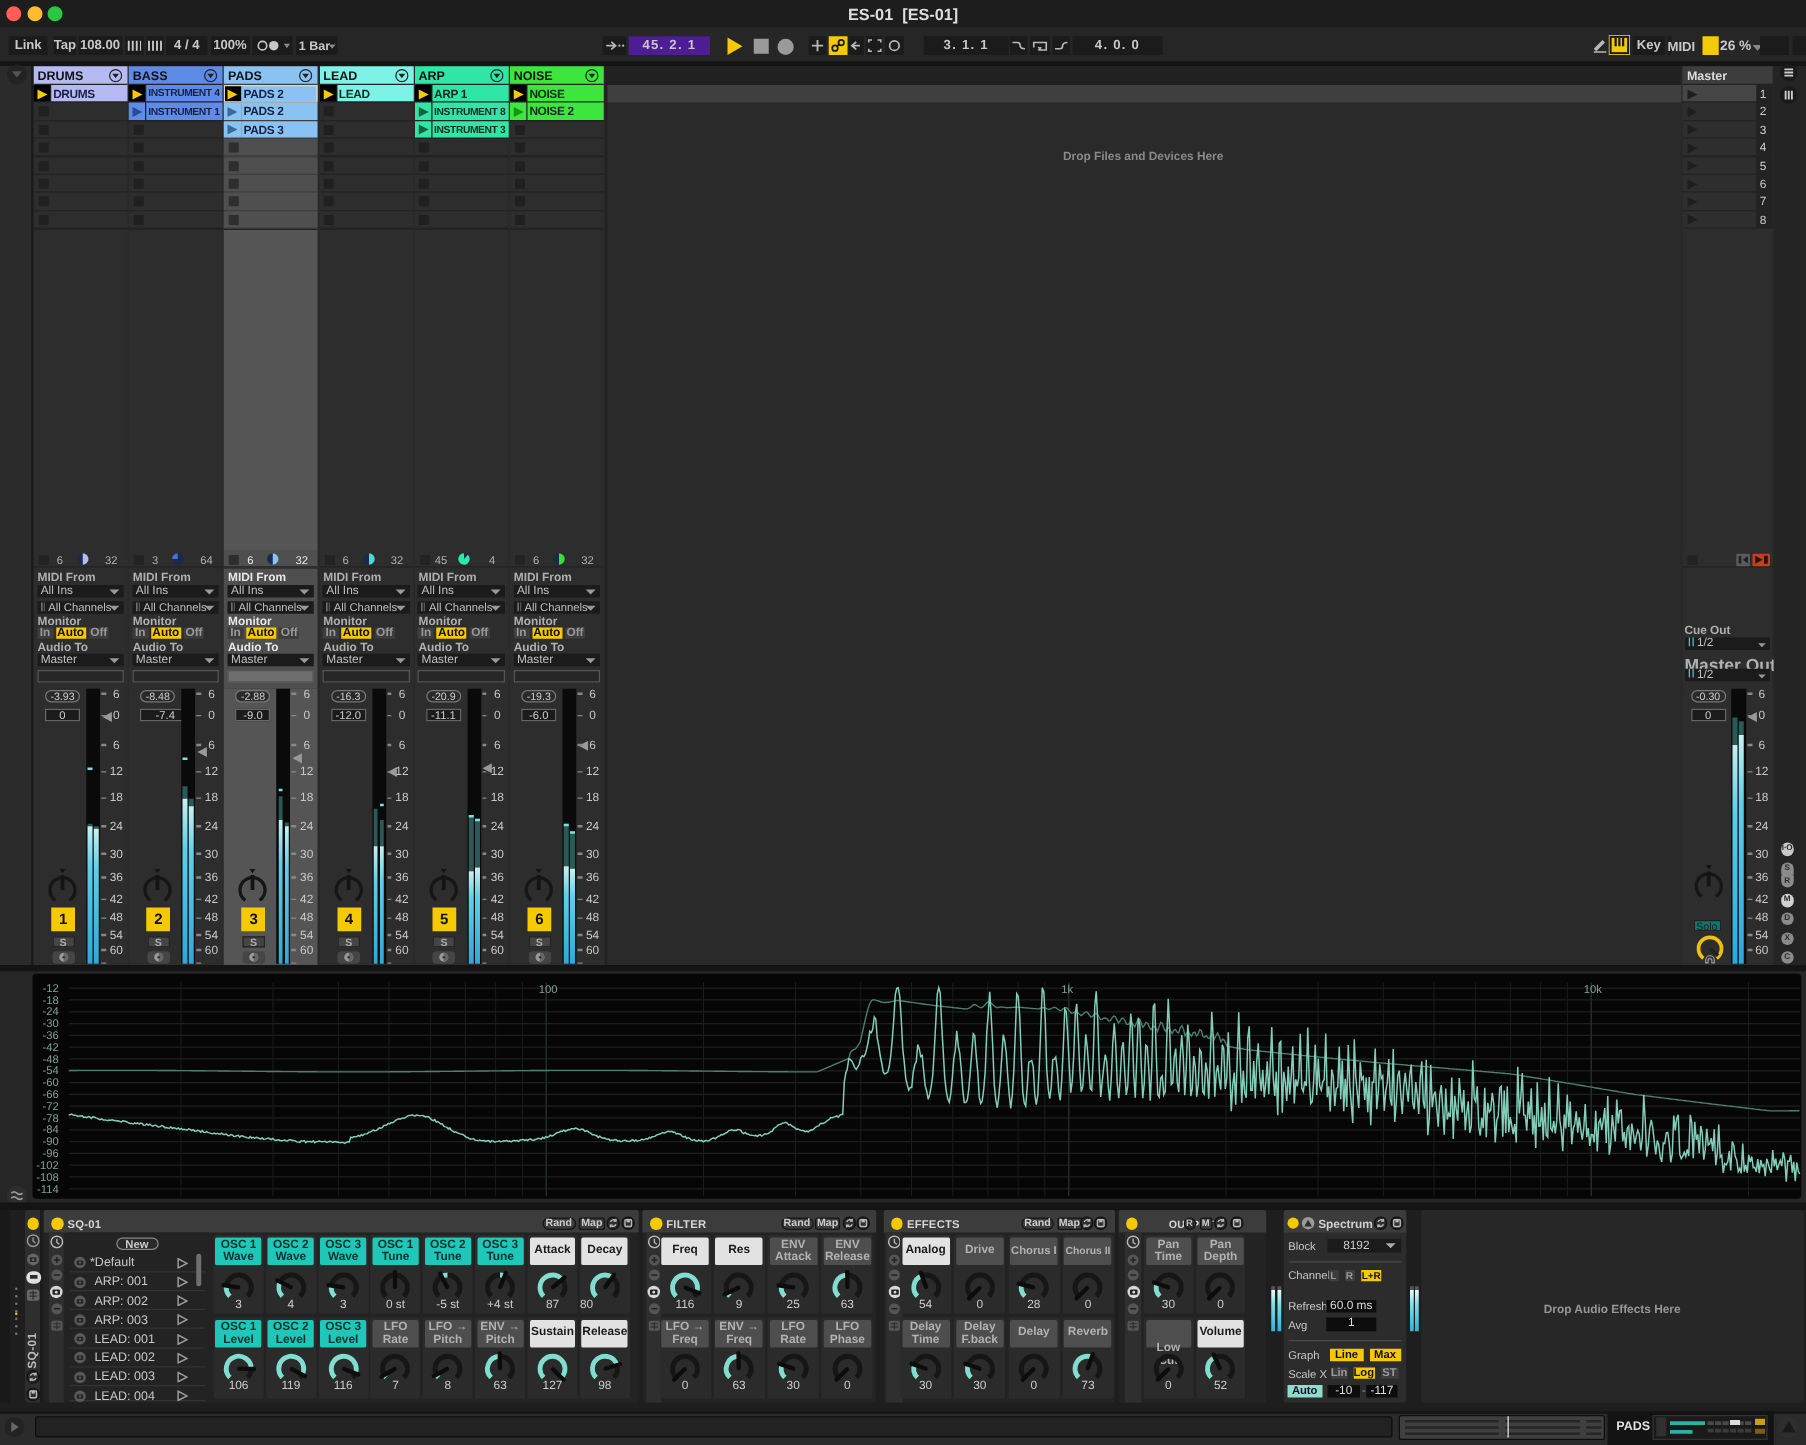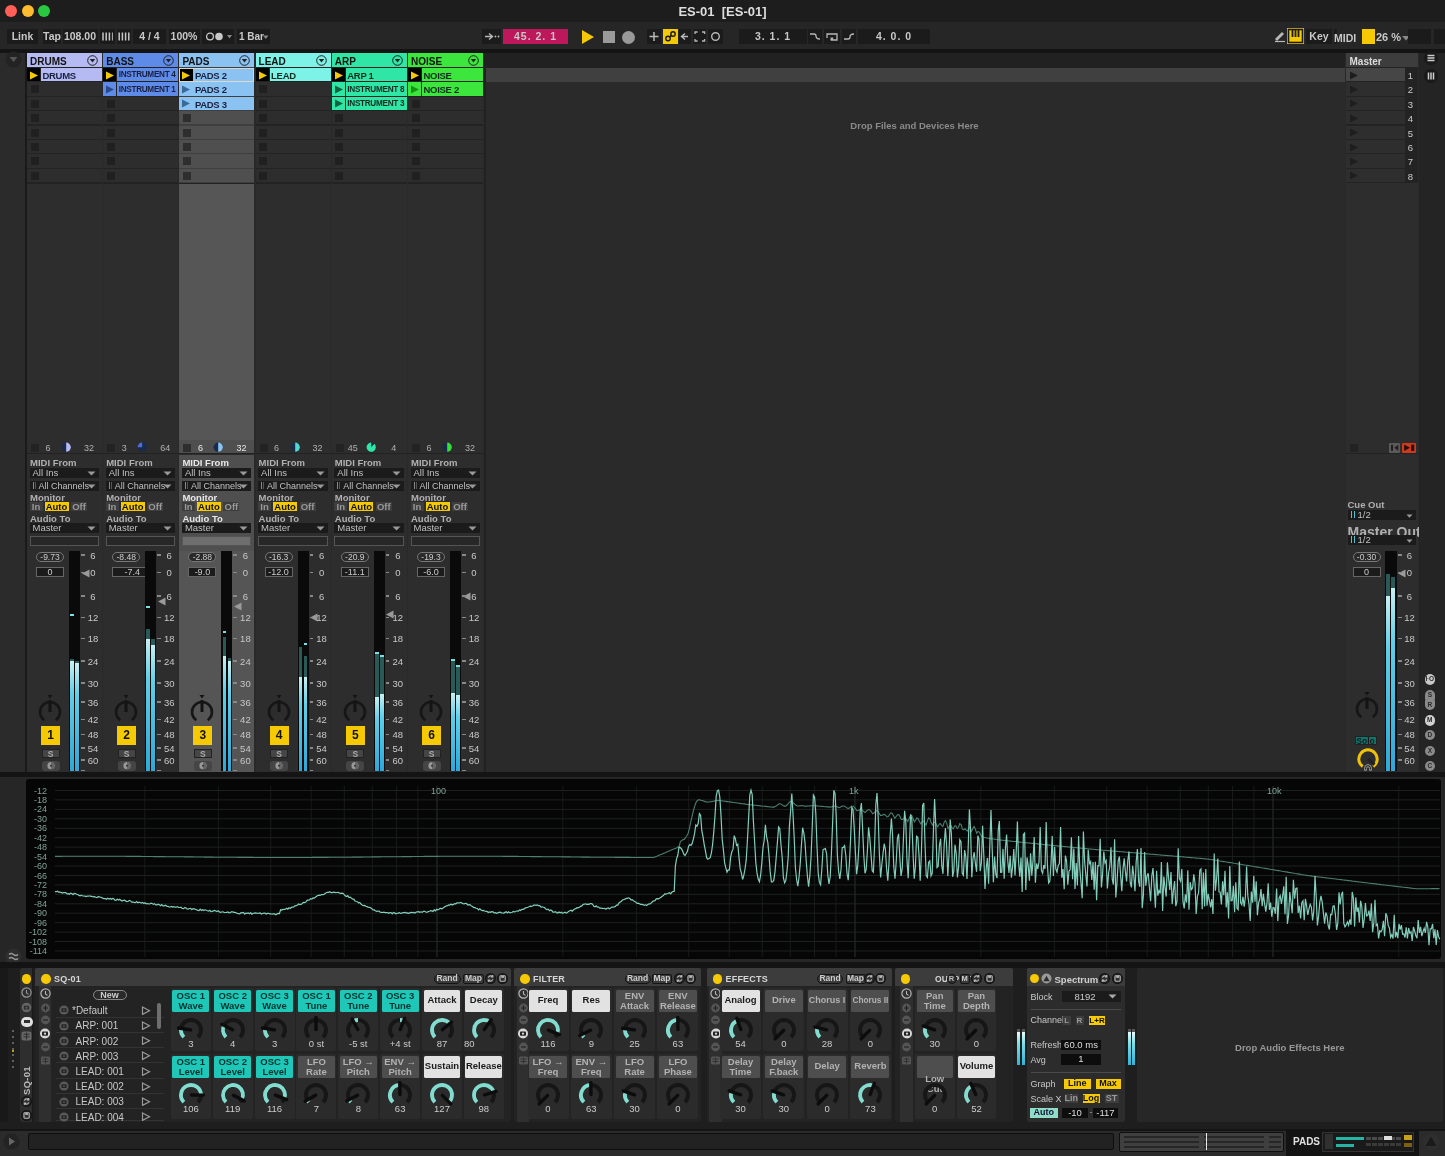--- a/index.html
+++ b/index.html
@@ -52,21 +52,21 @@
       <path d="M26 6.5 l5.5 0 l-2.75 3.5 z" fill="#888"></path>
     </svg>
   </div>
 <div class="abs" style="left:482px;top:29px;width:19px;height:15px;background:#1b1b1b">
     <svg width="19" height="15">
       <path d="M3 7.5 h7 M7 4.5 l3.5 3 l-3.5 3" stroke="#b8b8b8" stroke-width="1.4" fill="none"></path>
       <circle cx="13.5" cy="7.5" r="0.9" fill="#b8b8b8"></circle>
       <circle cx="16.5" cy="7.5" r="0.9" fill="#b8b8b8"></circle>
     </svg>
   </div>
-<div class="abs" style="left:503px;top:29px;width:65px;height:15px;background:#be185d;color:#c8c8c8;font-size:10.5px;font-weight:bold;text-align:center;line-height:15px;letter-spacing:1px">45. 2. 1</div>
+<div class="abs" style="left:503px;top:29px;width:65px;height:15px;background:#4c1d95;color:#c8c8c8;font-size:10.5px;font-weight:bold;text-align:center;line-height:15px;letter-spacing:1px">45. 2. 1</div>
 <svg class="abs" style="left:580px;top:29px" width="16" height="16">
     <path d="M2 1 L14 8 L2 15 Z" fill="#f5c903"></path>
   </svg>
 <div class="abs" style="left:603px;top:31px;width:12px;height:12px;background:#9a9a9a"></div>
 <div class="abs" style="left:622px;top:31px;width:13px;height:13px;background:#9a9a9a;border-radius:50%"></div>
 <div class="abs" style="left:647px;top:29px;width:14px;height:15px;background:#1b1b1b">
     <svg width="14" height="15">
       <path d="M7 3 v9 M2.5 7.5 h9" stroke="#b8b8b8" stroke-width="1.5"></path>
     </svg>
   </div>
@@ -362,21 +362,21 @@
 <div class="tx" style="left:30px;top:491.5px;color:#b0b0b0;font-size:9.5px;font-weight:bold">Monitor</div>
 <div class="abs" style="left:29.5px;top:501.5px;width:13px;height:9.5px;background:#3d3d3d;color:#999;font-size:9.5px;font-weight:bold;text-align:center;line-height:9.5px">In</div>
 <div class="abs" style="left:44.5px;top:501.5px;width:24px;height:9.5px;background:#f5c903;color:#111;font-size:9.5px;font-weight:bold;text-align:center;line-height:9.5px">Auto</div>
 <div class="abs" style="left:71px;top:501.5px;width:16px;height:9.5px;background:#3d3d3d;color:#999;font-size:9.5px;font-weight:bold;text-align:center;line-height:9.5px">Off</div>
 <div class="tx" style="left:30px;top:512.5px;color:#b0b0b0;font-size:9.5px;font-weight:bold">Audio To</div>
 <div class="abs" style="left:29.5px;top:522.5px;width:69.5px;height:10.5px;background:#1b1b1b;color:#c0c0c0;font-size:9.5px;padding-left:3px;line-height:10px;position:absolute">Master<svg class="abs" style="right:3px;top:3.5px;position:absolute" width="9" height="5">
       <path d="M0.5 0.5 l8 0 l-4 4 z" fill="#999"></path>
     </svg></div>
 <div class="abs" style="left:29.5px;top:536px;width:69.5px;height:9.5px;background:#272727;border:1px solid #555"></div>
 <div class="abs" style="left:27px;top:550.5px;width:75.0px;height:221.5px;background:#2d2d2d"></div>
-<div class="abs" style="left:36px;top:551.5px;width:28px;height:10px;background:#2a2a2a;border:1px solid #777;border-radius:6px;color:#ccc;font-size:8.5px;text-align:center;line-height:9px">-9.73</div>
+<div class="abs" style="left:36px;top:551.5px;width:28px;height:10px;background:#2a2a2a;border:1px solid #777;border-radius:6px;color:#ccc;font-size:8.5px;text-align:center;line-height:9px">-3.93</div>
 <div class="abs" style="left:36px;top:566.5px;width:28px;height:10px;background:#1b1b1b;border:1px solid #666;color:#ccc;font-size:9px;text-align:center;line-height:9px">0</div>
 <div class="abs" style="left:69px;top:551px;width:11px;height:220px;background:#0a0a0a"></div>
 <div class="abs" style="left:70.2px;top:659px;width:3.6px;height:2px;background:#2a5a58"></div>
 <div class="abs" style="left:70.2px;top:661px;width:3.6px;height:110px;background:linear-gradient(180deg,#c8f0f2,#5ecfe8 30%,#2da8d8)"></div>
 <div class="abs" style="left:70.2px;top:614px;width:3.6px;height:1.6px;background:#7adfe0"></div>
 <div class="abs" style="left:75.2px;top:661px;width:3.6px;height:2px;background:#2a5a58"></div>
 <div class="abs" style="left:75.2px;top:663px;width:3.6px;height:108px;background:linear-gradient(180deg,#c8f0f2,#5ecfe8 30%,#2da8d8)"></div>
 <svg class="abs" style="left:80.5px;top:568.5px" width="9" height="9">
     <path d="M8.5 0.5 L1 4.5 L8.5 8.5 Z" fill="#9a9a9a"></path>
   </svg>
@@ -918,21 +918,21 @@
 <div class="tx" style="left:1402.5px;top:729.3px;width:14px;text-align:center;color:#c8c8c8;font-size:9.5px">48</div>
 <div class="abs" style="left:1398.0px;top:747.3px;width:3.5px;height:1.4px;background:#888"></div>
 <div class="tx" style="left:1402.5px;top:742.8px;width:14px;text-align:center;color:#c8c8c8;font-size:9.5px">54</div>
 <div class="abs" style="left:1398.0px;top:759.3px;width:3.5px;height:1.4px;background:#888"></div>
 <div class="tx" style="left:1402.5px;top:754.8px;width:14px;text-align:center;color:#c8c8c8;font-size:9.5px">60</div>
 <svg class="abs" style="left:1352.5px;top:692px" width="28" height="31">
     <path d="M11.5 0 l5 0 l-2.5 3.5 z" fill="#141414"></path>
     <path d="M8.26 25.19 A10 10 0 1 1 19.74 25.19" fill="none" stroke="#161616" stroke-width="2.6"></path>
     <line x1="14" y1="17" x2="14" y2="5" stroke="#141414" stroke-width="3"></line>
   </svg>
-<div class="abs" style="left:1354.5px;top:735.5px;width:22px;height:9.5px;background:#0f766e;border:1px solid #222;color:#1a1a1a;font-size:8.5px;font-weight:bold;text-align:center;line-height:8.5px">Solo</div>
+<div class="abs" style="left:1354.5px;top:735.5px;width:22px;height:9.5px;background:#0f766e;border:1px solid #222;color:#1a1a1a;font-size:8.5px;font-weight:normal;text-align:center;line-height:8.5px">Solo</div>
 <svg class="abs" style="left:1353.5px;top:747px" width="28" height="26">
 <path d="M8.72 19.54 A9.2 9.2 0 1 1 19.28 19.54" fill="none" stroke="#f0c10a" stroke-width="3"></path>
 <line x1="14" y1="12" x2="20.5" y2="17.5" stroke="#222" stroke-width="3"></line>
 <path d="M10.5 21.5 a3.5 4 0 0 1 7 0 v1.8 h-2 v-1.8 a1.5 1.8 0 0 0-3 0 v1.8 h-2 Z" fill="none" stroke="#999" stroke-width="1"></path>
   </svg>
 <div class="abs" style="left:1419px;top:53px;width:26px;height:722px;background:#242424"></div>
 <svg class="abs" style="left:1424px;top:51px" width="14" height="14">
     <circle cx="7" cy="7" r="7" fill="#1a1a1a"></circle>
     <path d="M3.5 4.5 h7 M3.5 7 h7 M3.5 9.5 h7" stroke="#ccc" stroke-width="1.5"></path>
   </svg>

